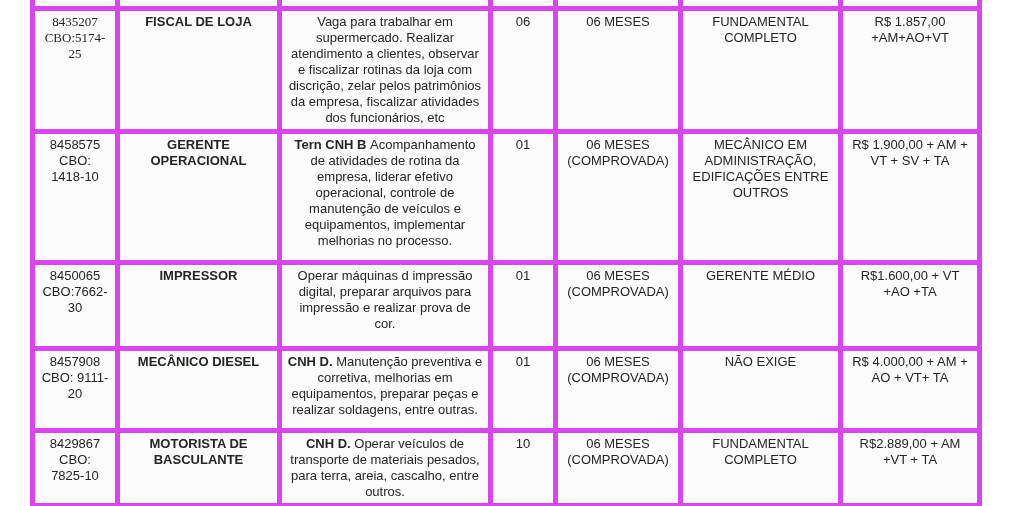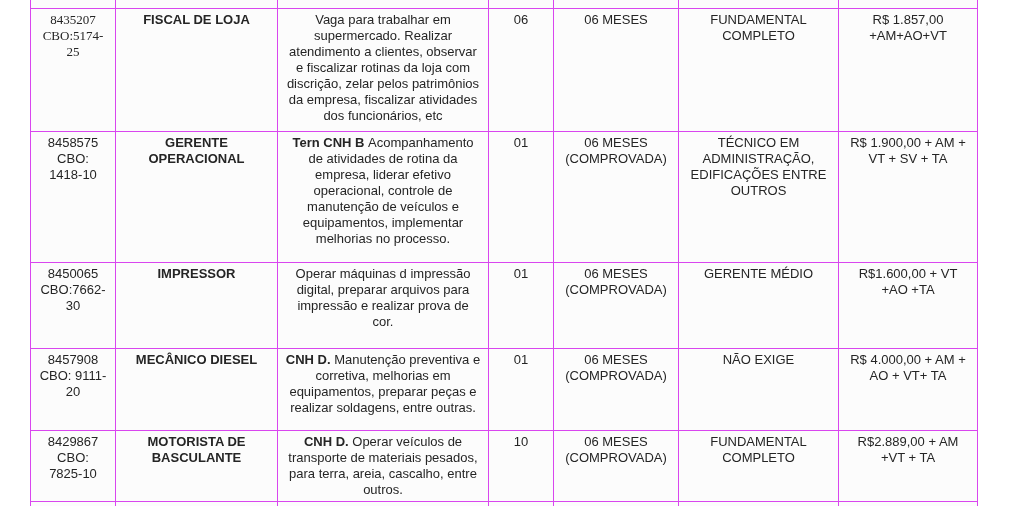--- a/index.html
+++ b/index.html
@@ -9,21 +9,21 @@
     border-collapse:collapse;
     table-layout:fixed;
     margin-left:30px;
     width:947px;
     font-family:"Liberation Sans","DejaVu Sans",sans-serif;
     font-size:13px;
     line-height:16px;
     color:#252525;
   }
   table.vacancies td{
-    border:1px solid #d946ef;
+    border:5px solid #d946ef;
     vertical-align:top;
     text-align:center;
     padding:3px 5px;
     white-space:pre-line;
     overflow:hidden;
     background:#fcfcfc;
     word-wrap:break-word;
   }
   tr.sliver td{padding:0;}
   table.vacancies tr:first-child td{border-top:none;}
@@ -94,21 +94,21 @@
           <td class="desc"><b>Tern CNH B </b><span>Acompanhamento
 de atividades de rotina da
 empresa, liderar efetivo
 operacional, controle de
 manutenção de veículos e
 equipamentos, implementar
 melhorias no processo.</span></td>
           <td>01</td>
           <td>06 MESES
 (COMPROVADA)</td>
-          <td>TÉCNICO EM
+          <td>MECÂNICO EM
 ADMINISTRAÇÃO,
 EDIFICAÇÕES ENTRE
 OUTROS</td>
           <td>R$ 1.900,00 + AM +
 VT + SV + TA</td>
         </tr>
 
     <tr class="h3">
           <td>8450065
 CBO:7662-

